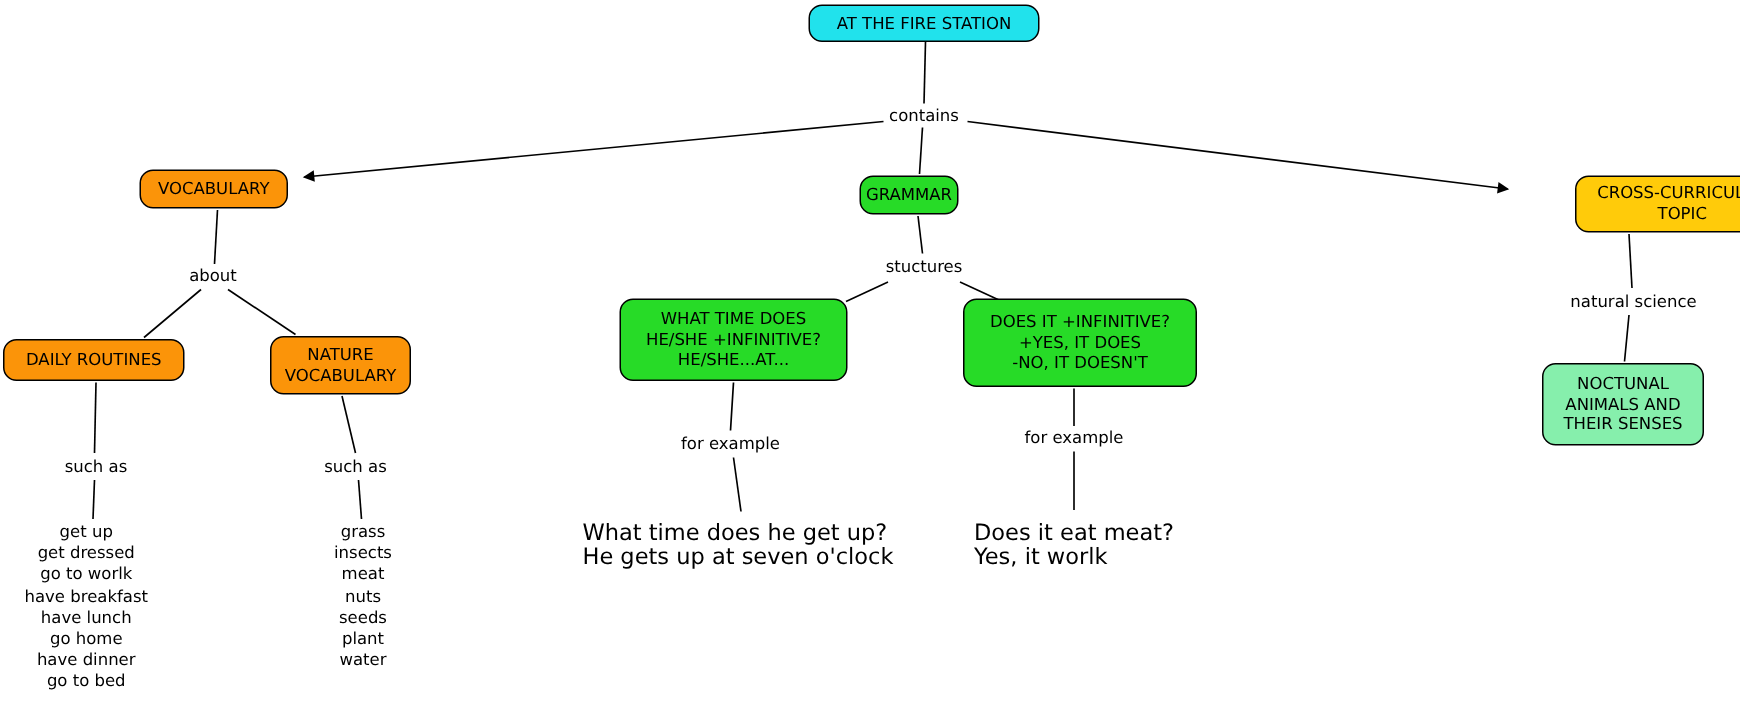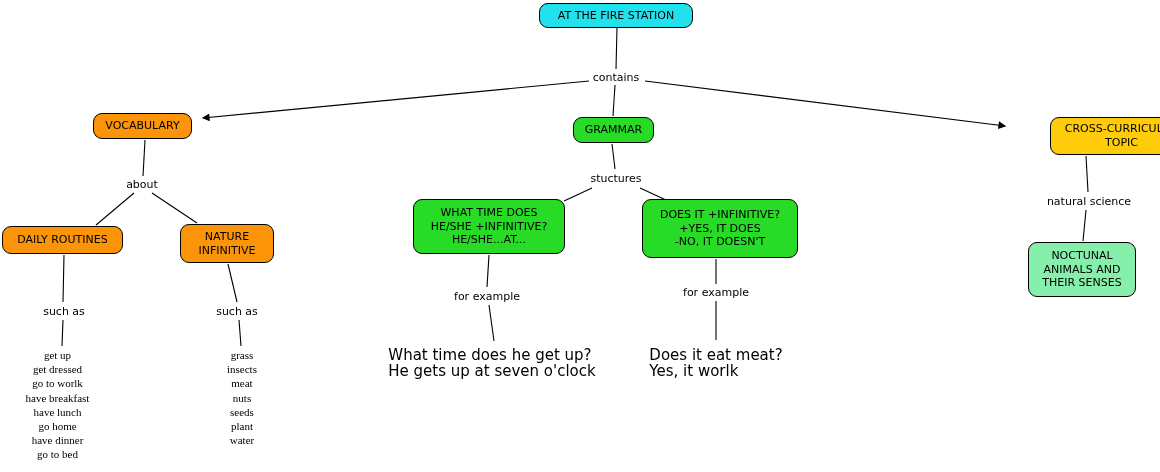--- a/index.html
+++ b/index.html
@@ -17,21 +17,20 @@
     padding:2px 4px;cursor:default;
   }
   .lp{
     position:absolute;transform:translate(-50%,-50%);
     background:#fff;padding:0 3px;font-size:11px;line-height:13px;
     white-space:nowrap;cursor:default;
   }
   .tlist{
     position:absolute;text-align:center;font-size:11px;line-height:14.2px;
     cursor:default;
-    font-family:Liberation Serif, serif;
   }
   .example{
     position:absolute;transform:translateX(-50%);text-align:left;
     font-size:15px;line-height:16px;white-space:pre-line;cursor:default;
   }
 </style>
 </head>
 <body>
 
 <div class="canvas">
@@ -63,29 +62,29 @@
       <line x1="716" y1="301" x2="716" y2="340"></line>
       <line x1="1086" y1="156" x2="1088" y2="192"></line>
       <line x1="1086" y1="210" x2="1083" y2="241"></line>
     </g>
   </svg>
 
   <div class="node" style="left: 539px; top: 3px; width: 154px; height: 25px; background-color: rgb(33, 226, 236);">AT THE FIRE STATION</div>
 
   <div class="node" style="left: 93px; top: 113px; width: 99px; height: 26px; background-color: rgb(251, 148, 9);">VOCABULARY</div>
 
-  <div class="node" style="left: 573px; top: 117px; width: 81px; height: 26px; background-color: rgb(39, 219, 39);">GRAMMAR</div>
+  <div class="node" style="left: 573px; top: 117px; width: 66px; height: 26px; background-color: rgb(39, 219, 39);">GRAMMAR</div>
 
   <div class="node" style="left: 1050px; top: 117px; width: 143px; height: 38px; line-height: 14px; background-color: rgb(255, 203, 10);">CROSS-CURRICULAR
 TOPIC</div>
 
   <div class="node" style="left: 2px; top: 226px; width: 121px; height: 28px; background-color: rgb(251, 148, 9);">DAILY ROUTINES</div>
 
   <div class="node" style="left: 180px; top: 224px; width: 94px; height: 39px; background-color: rgb(251, 148, 9);">NATURE
-INFINITIVE</div>
+VOCABULARY</div>
 
   <div class="node" style="left: 413px; top: 199px; width: 152px; height: 55px; background-color: rgb(39, 219, 39);">WHAT TIME DOES
 HE/SHE +INFINITIVE?
 HE/SHE...AT...</div>
 
   <div class="node" style="left: 642px; top: 199px; width: 156px; height: 59px; background-color: rgb(39, 219, 39);">DOES IT +INFINITIVE?
 +YES, IT DOES
 -NO, IT DOESN'T</div>
 
   <div class="node" style="left: 1028px; top: 242px; width: 108px; height: 55px; background-color: #86efac;">NOCTUNAL

